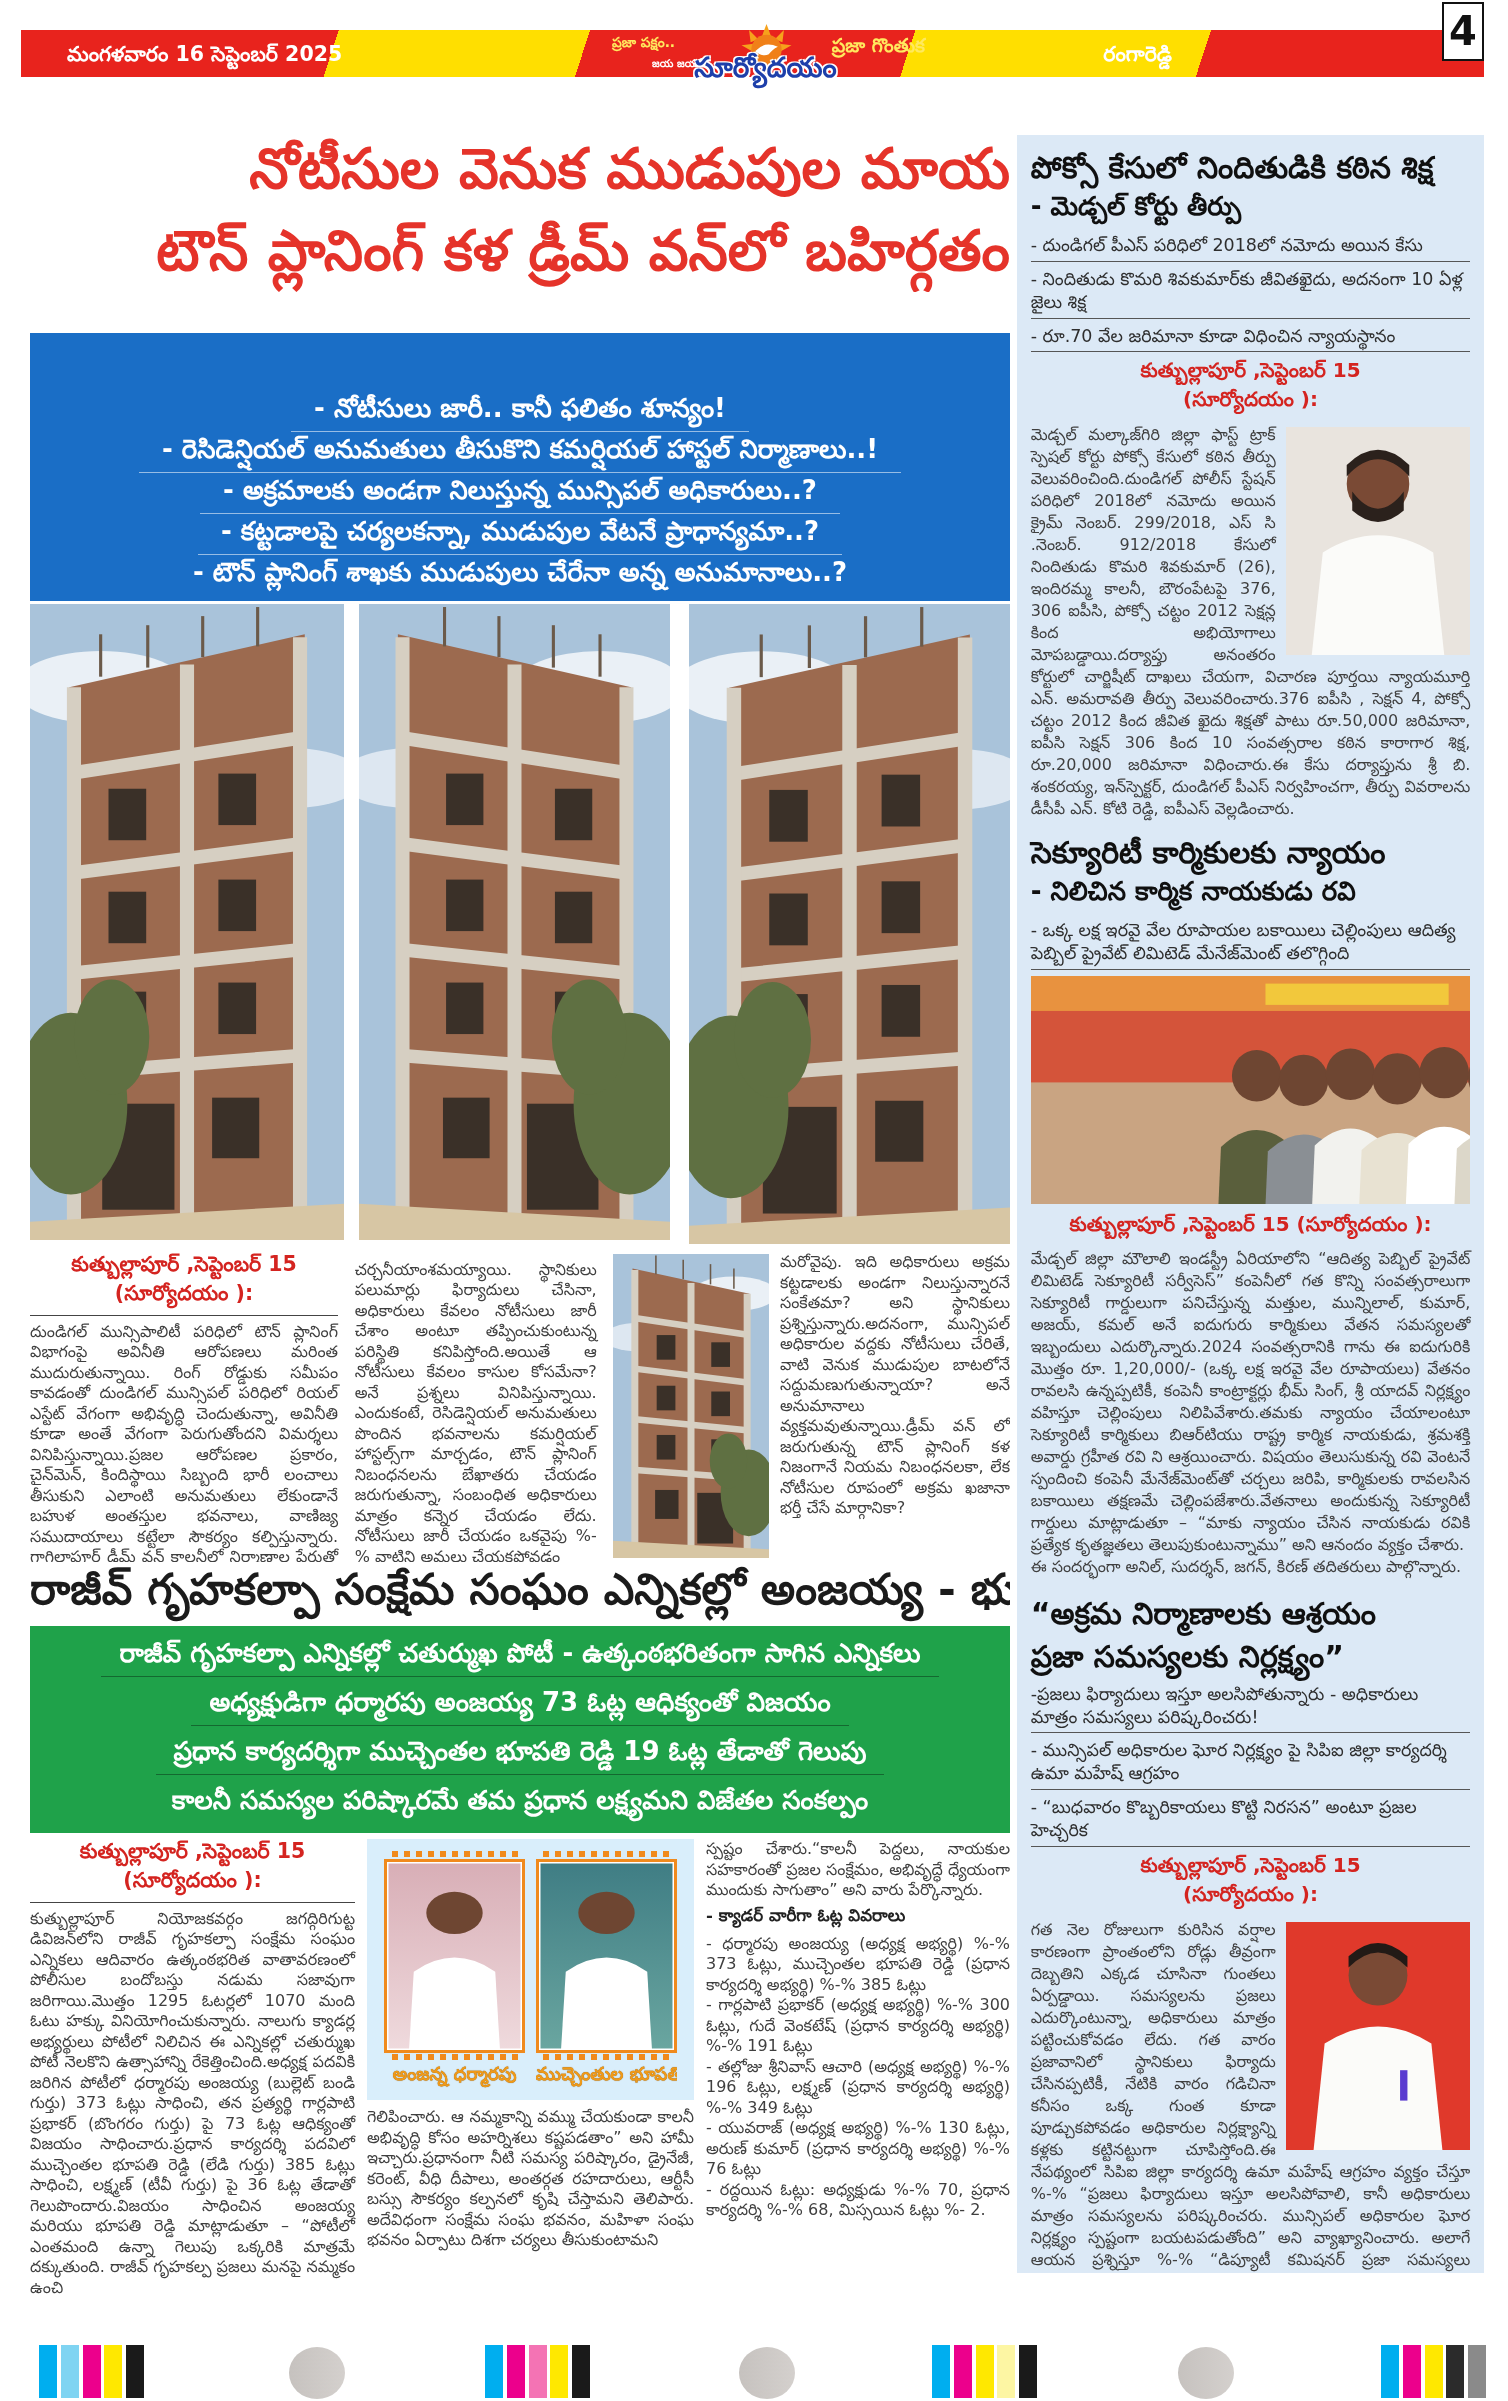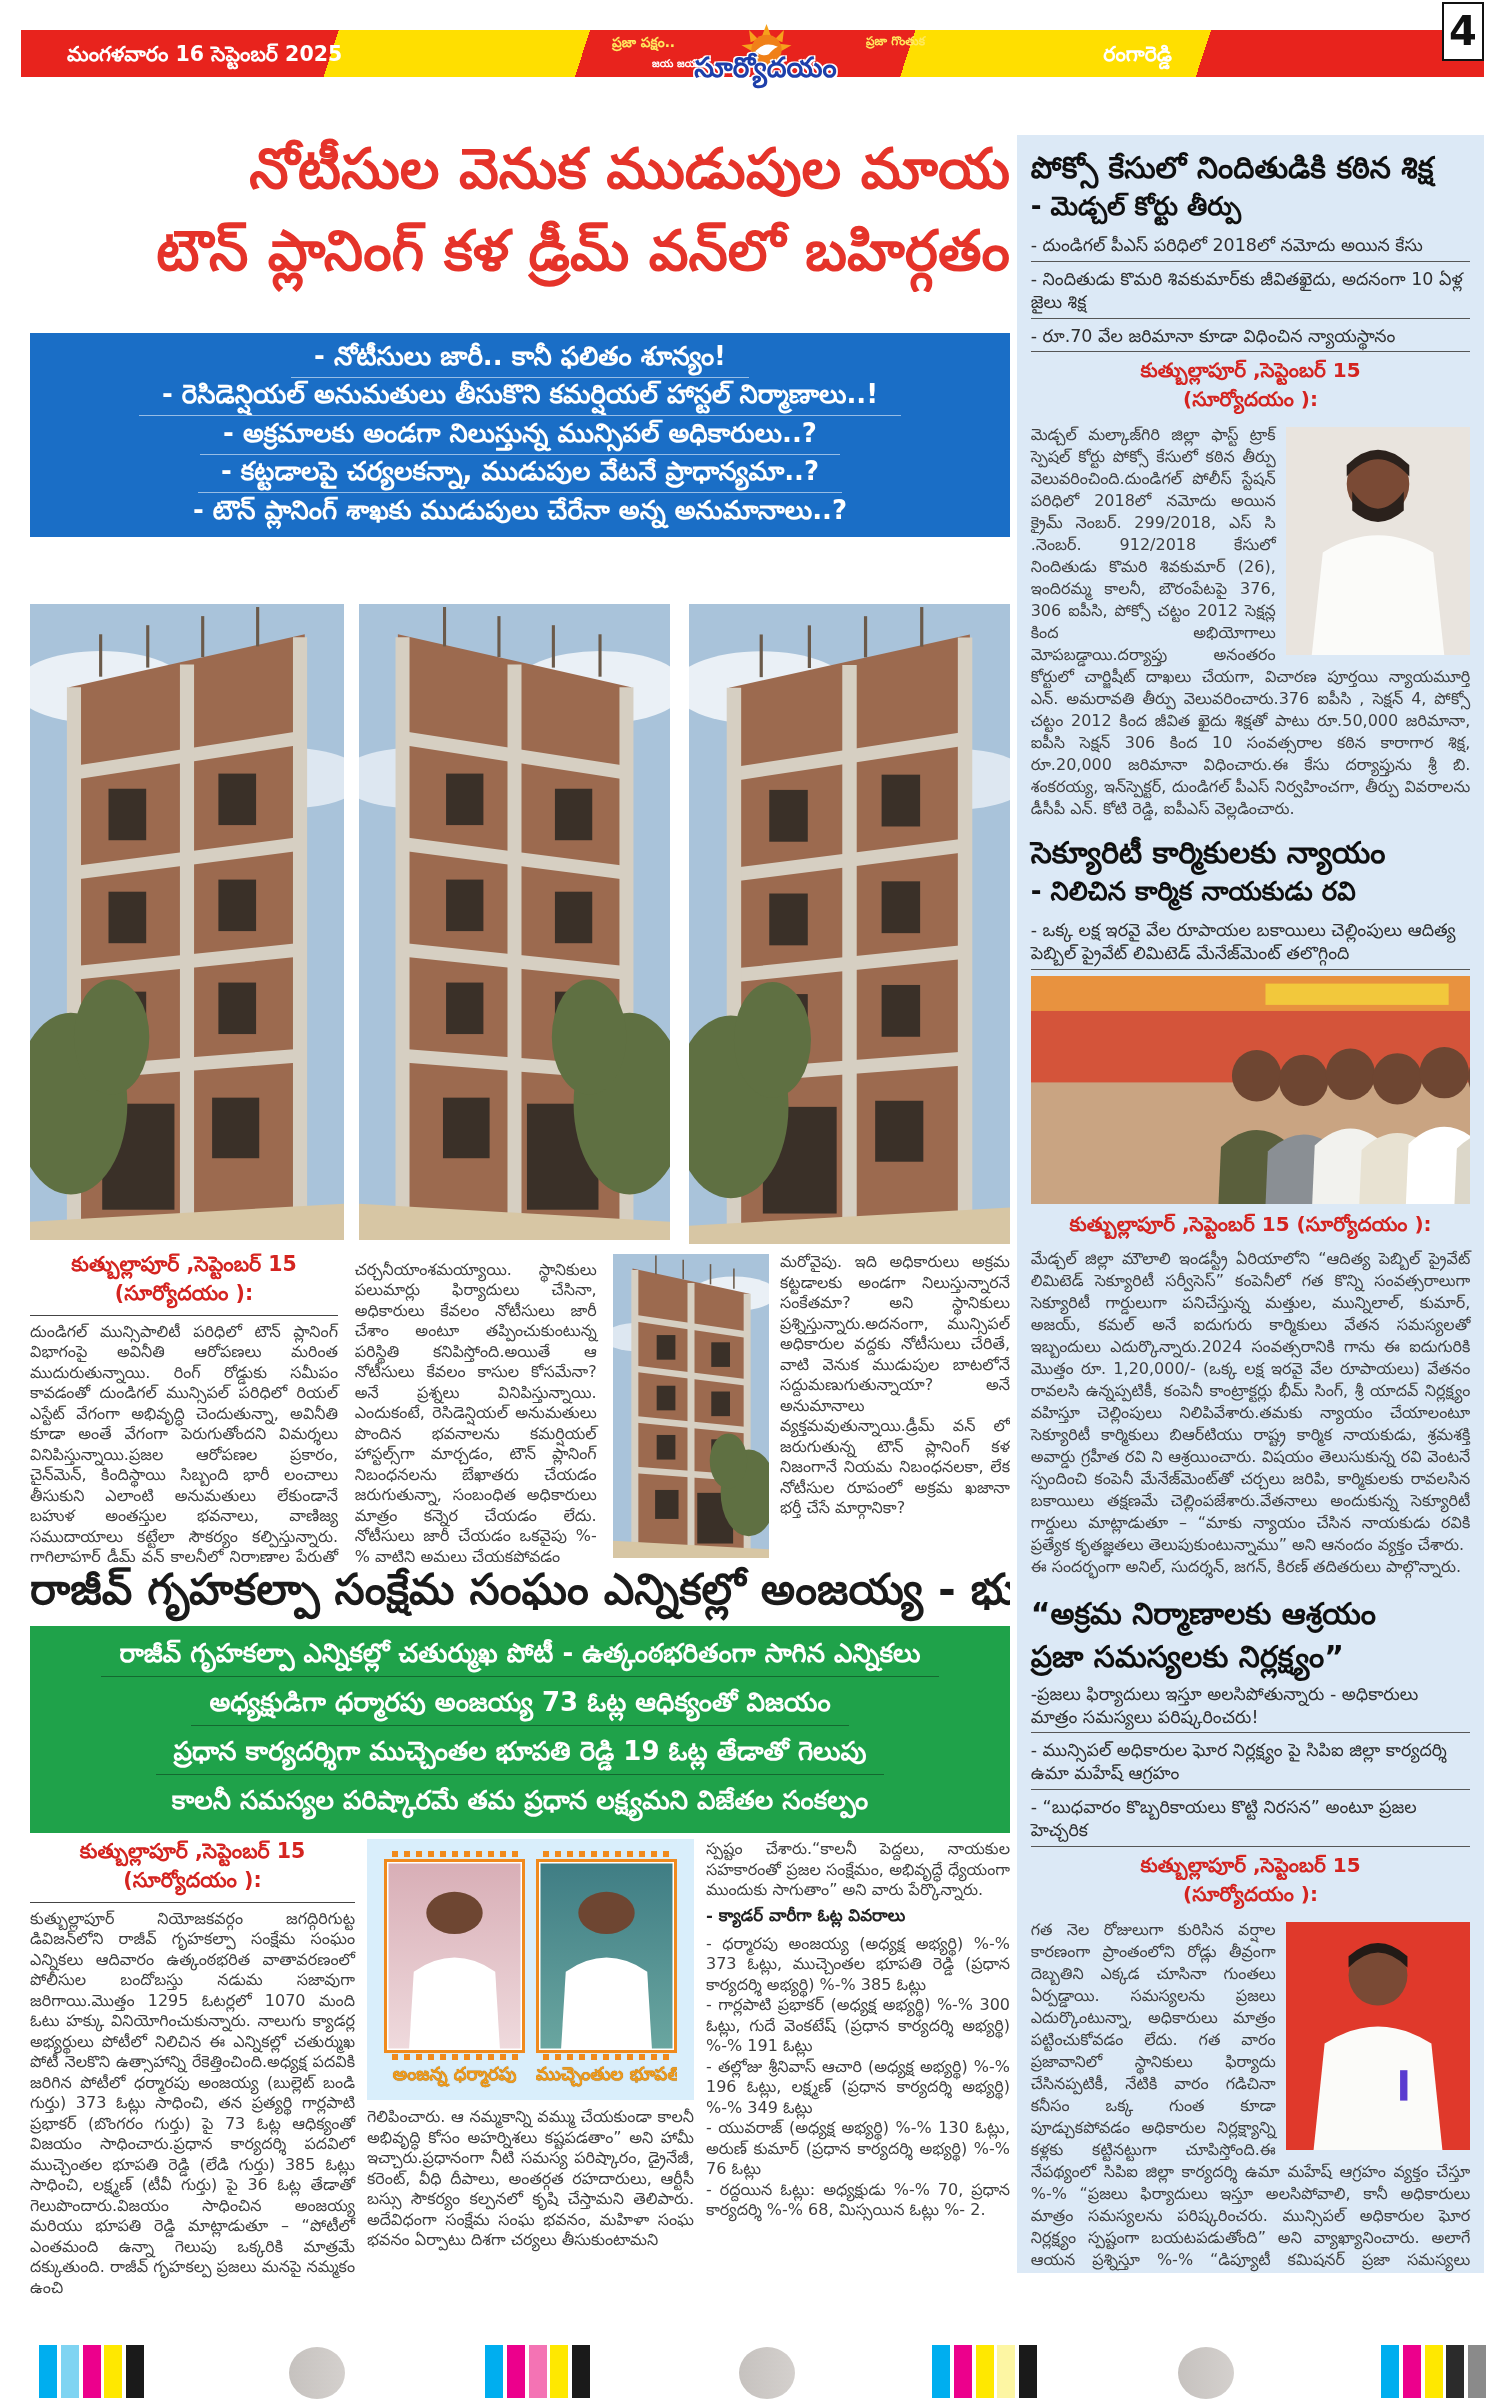--- a/index.html
+++ b/index.html
@@ -8,31 +8,31 @@
 
   
   .header-bar{position:absolute;left:21px;top:30px;width:1463px;height:47px;
     background:linear-gradient(108deg,#e8231d 0 21.5%,#ffdf00 21.5% 38.5%,#e8231d 38.5% 60.5%,#ffdf00 60.5% 80.5%,#e8231d 80.5% 100%);}
   .hdr-date{position:absolute;left:46px;top:12px;color:#fff;font-weight:bold;font-size:20.5px;}
   .hdr-region{position:absolute;right:312px;top:12px;color:#fff;font-weight:bold;font-size:20.5px;}
   .page-box{position:absolute;right:24px;top:1.5px;width:38px;height:55px;background:#fff;border:2.3px solid #111;
     display:flex;align-items:center;justify-content:center;font-size:40px;font-weight:bold;color:#111;}
   .masthead{position:absolute;left:585px;top:-4.6px;width:319px;height:84px;text-align:center;}
   .mh-tag-l{position:absolute;left:6px;top:9px;color:#ffe95e;font-size:13.7px;font-weight:bold;}
-  .mh-tag-r{position:absolute;right:0px;top:9px;color:#ffe95e;font-size:12px;font-weight:bold;}
+  .mh-tag-r{position:absolute;right:0px;top:9px;color:#ffe95e;font-size:19px;font-weight:bold;}
   .mh-slogan{position:absolute;left:46px;top:32px;color:#fff;font-size:10.6px;font-weight:bold;}
   .mh-title{position:absolute;left:0;right:0;top:26px;color:#1d3faa;font-size:28px;font-weight:bold;
     text-shadow:-1.5px -1.5px 0 #fff,1.5px -1.5px 0 #fff,-1.5px 1.5px 0 #fff,1.5px 1.5px 0 #fff;}
   .sun{position:absolute;left:134px;top:-1.5px;}
 
   
   .lead-hl{position:absolute;left:30px;top:128px;width:980px;text-align:right;color:#e5332a;font-weight:bold;
     font-size:56px;line-height:82px;overflow:hidden;white-space:nowrap;}
-  .blue-box{position:absolute;left:30px;top:333px;width:980px;height:204px;background:#1a6ec6;
-    display:flex;flex-direction:column;justify-content:center;align-items:center;padding:6px 0;box-sizing:border-box;}
+  .blue-box{position:absolute;left:30px;top:333px;width:980px;height:268px;background:#1a6ec6;
+    display:flex;flex-direction:column;justify-content:flex-end;align-items:center;padding:6px 0;box-sizing:border-box;}
   .blue-box .hl-item{color:#fff;font-weight:bold;font-size:26px;text-align:center;padding:1.5px 23px;
     border-bottom:0.8px solid rgba(255,255,255,.55);max-width:92%;white-space:nowrap;overflow:hidden;}
   .blue-box .hl-item:last-child{border-bottom:none;}
 
   .photo{position:absolute;overflow:hidden;background:#b9c9d8;}
   .photo svg{display:block;width:100%;height:100%;}
   .ph1{left:30px;top:604px;width:314px;height:636px;}
   .ph2{left:359px;top:604px;width:311px;height:636px;}
   .ph3{left:689px;top:604px;width:321px;height:640px;}
 

